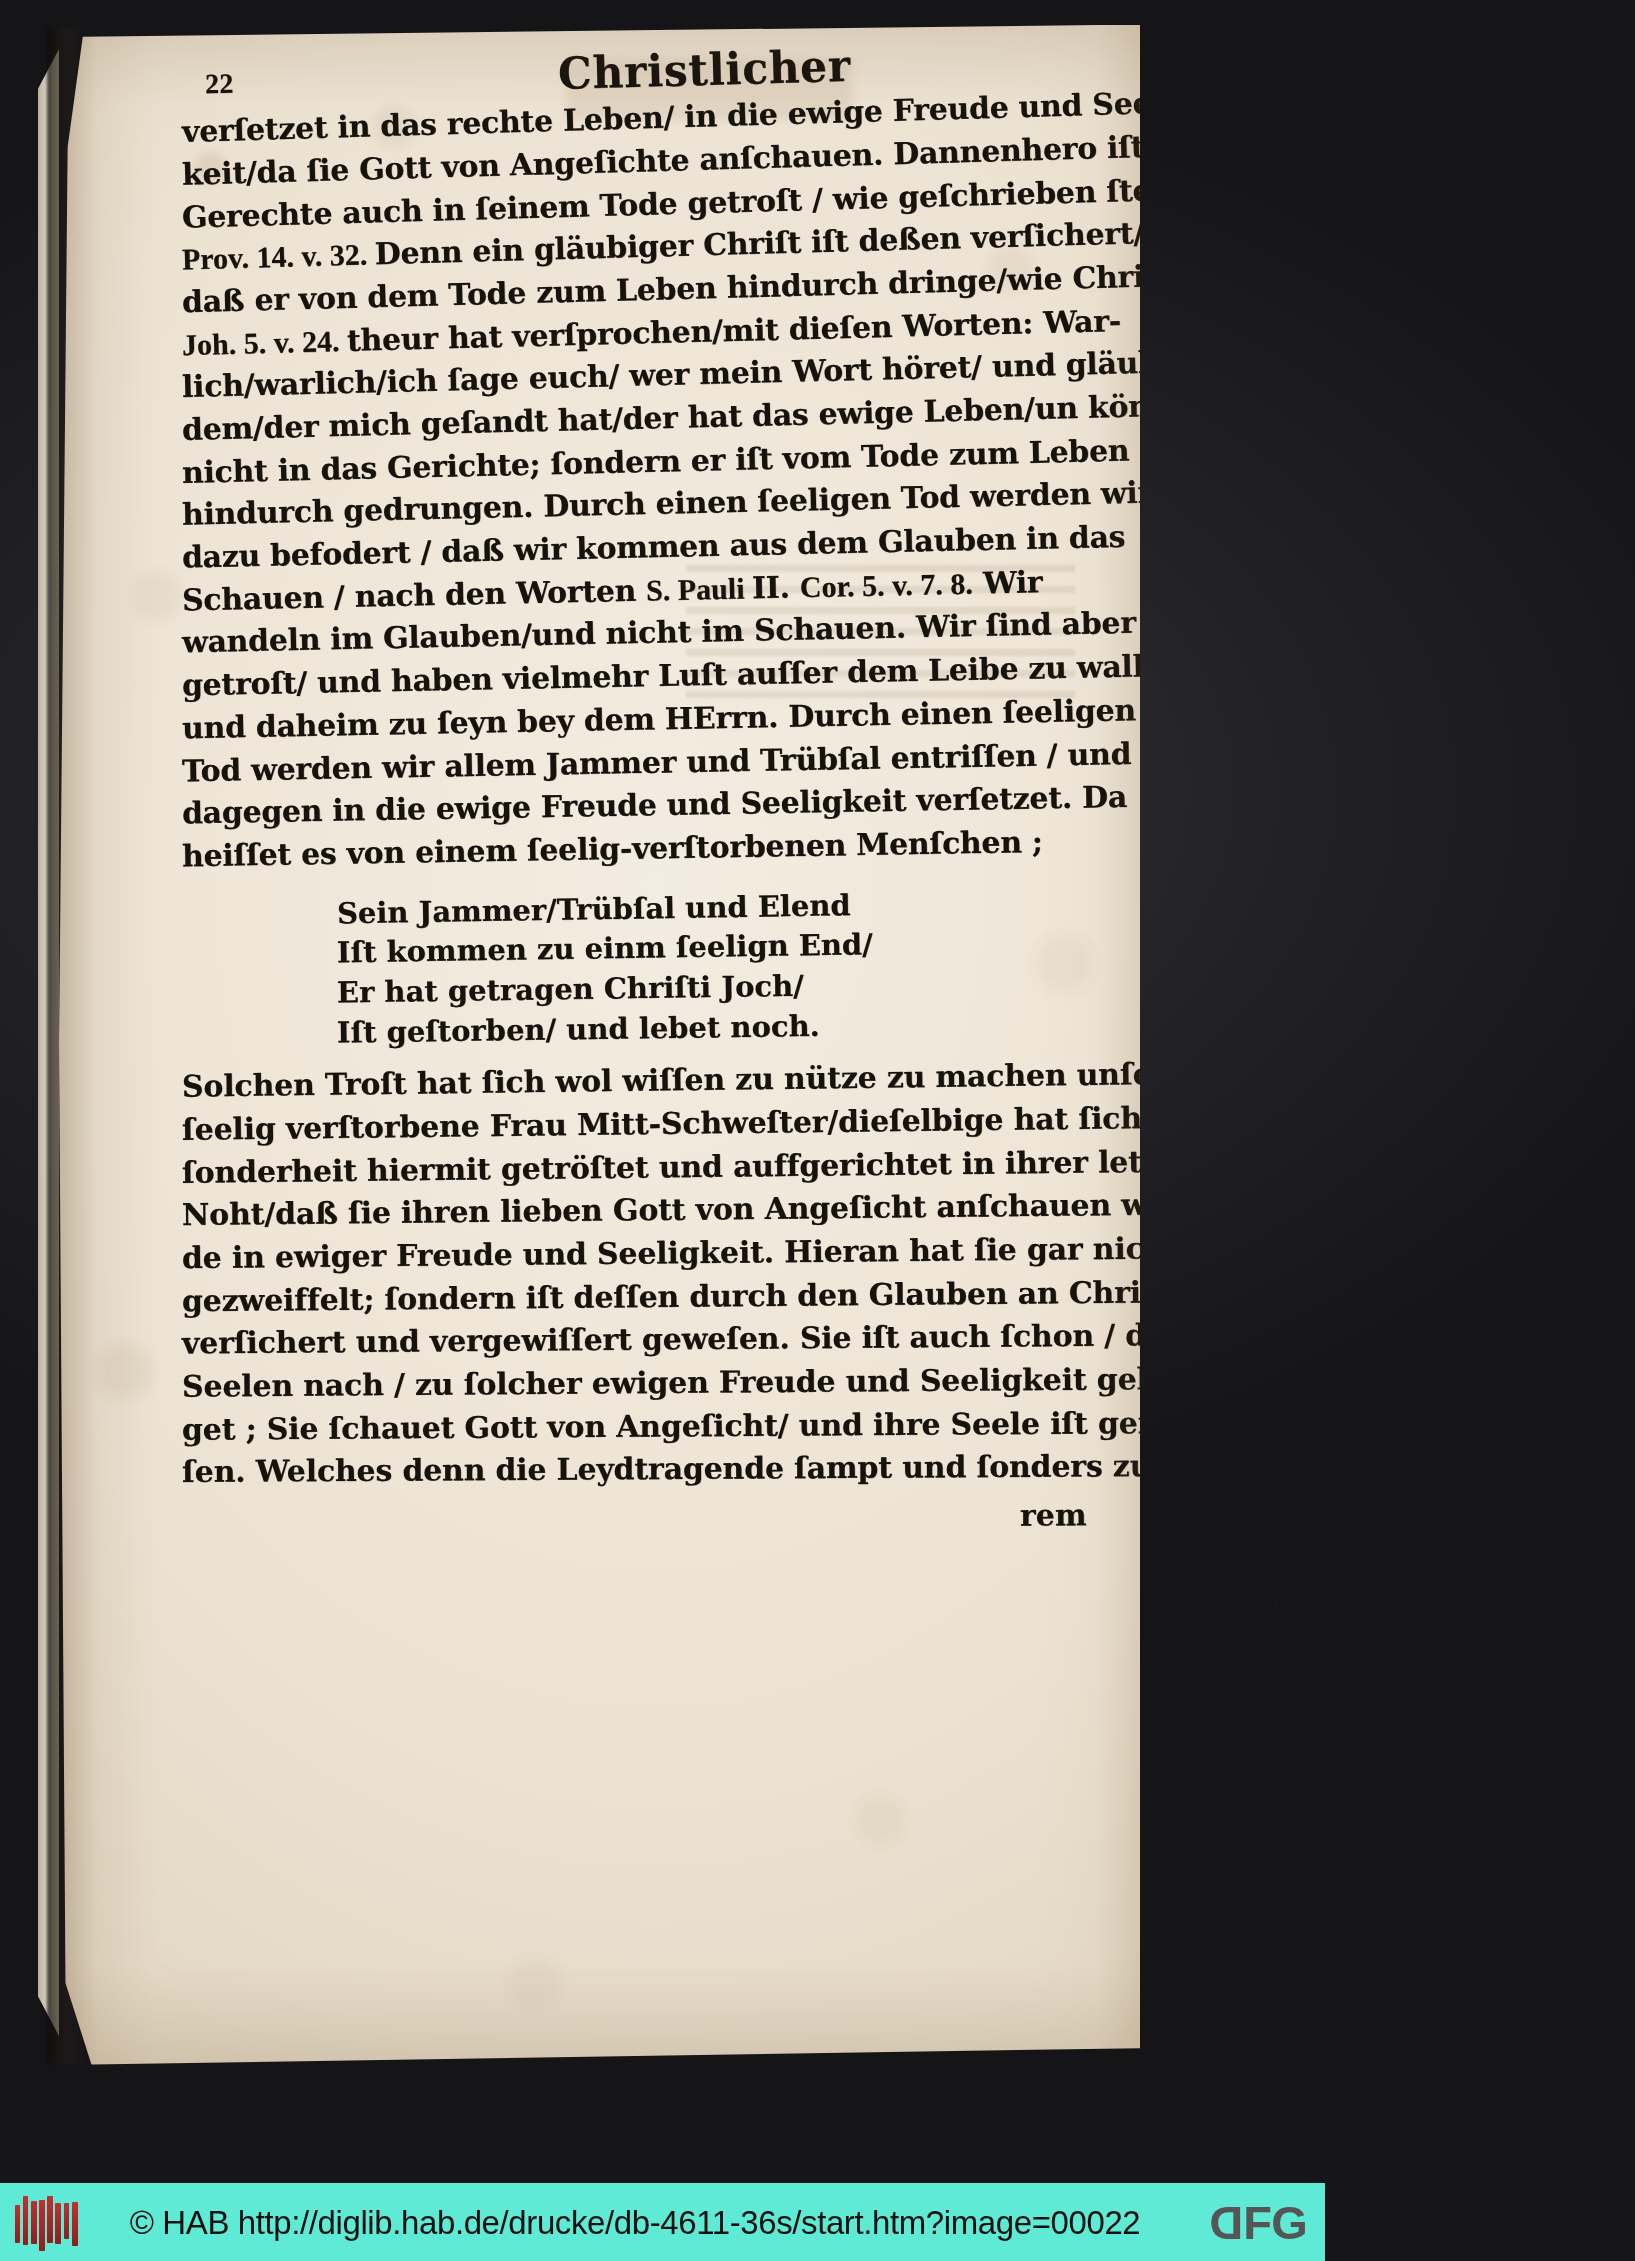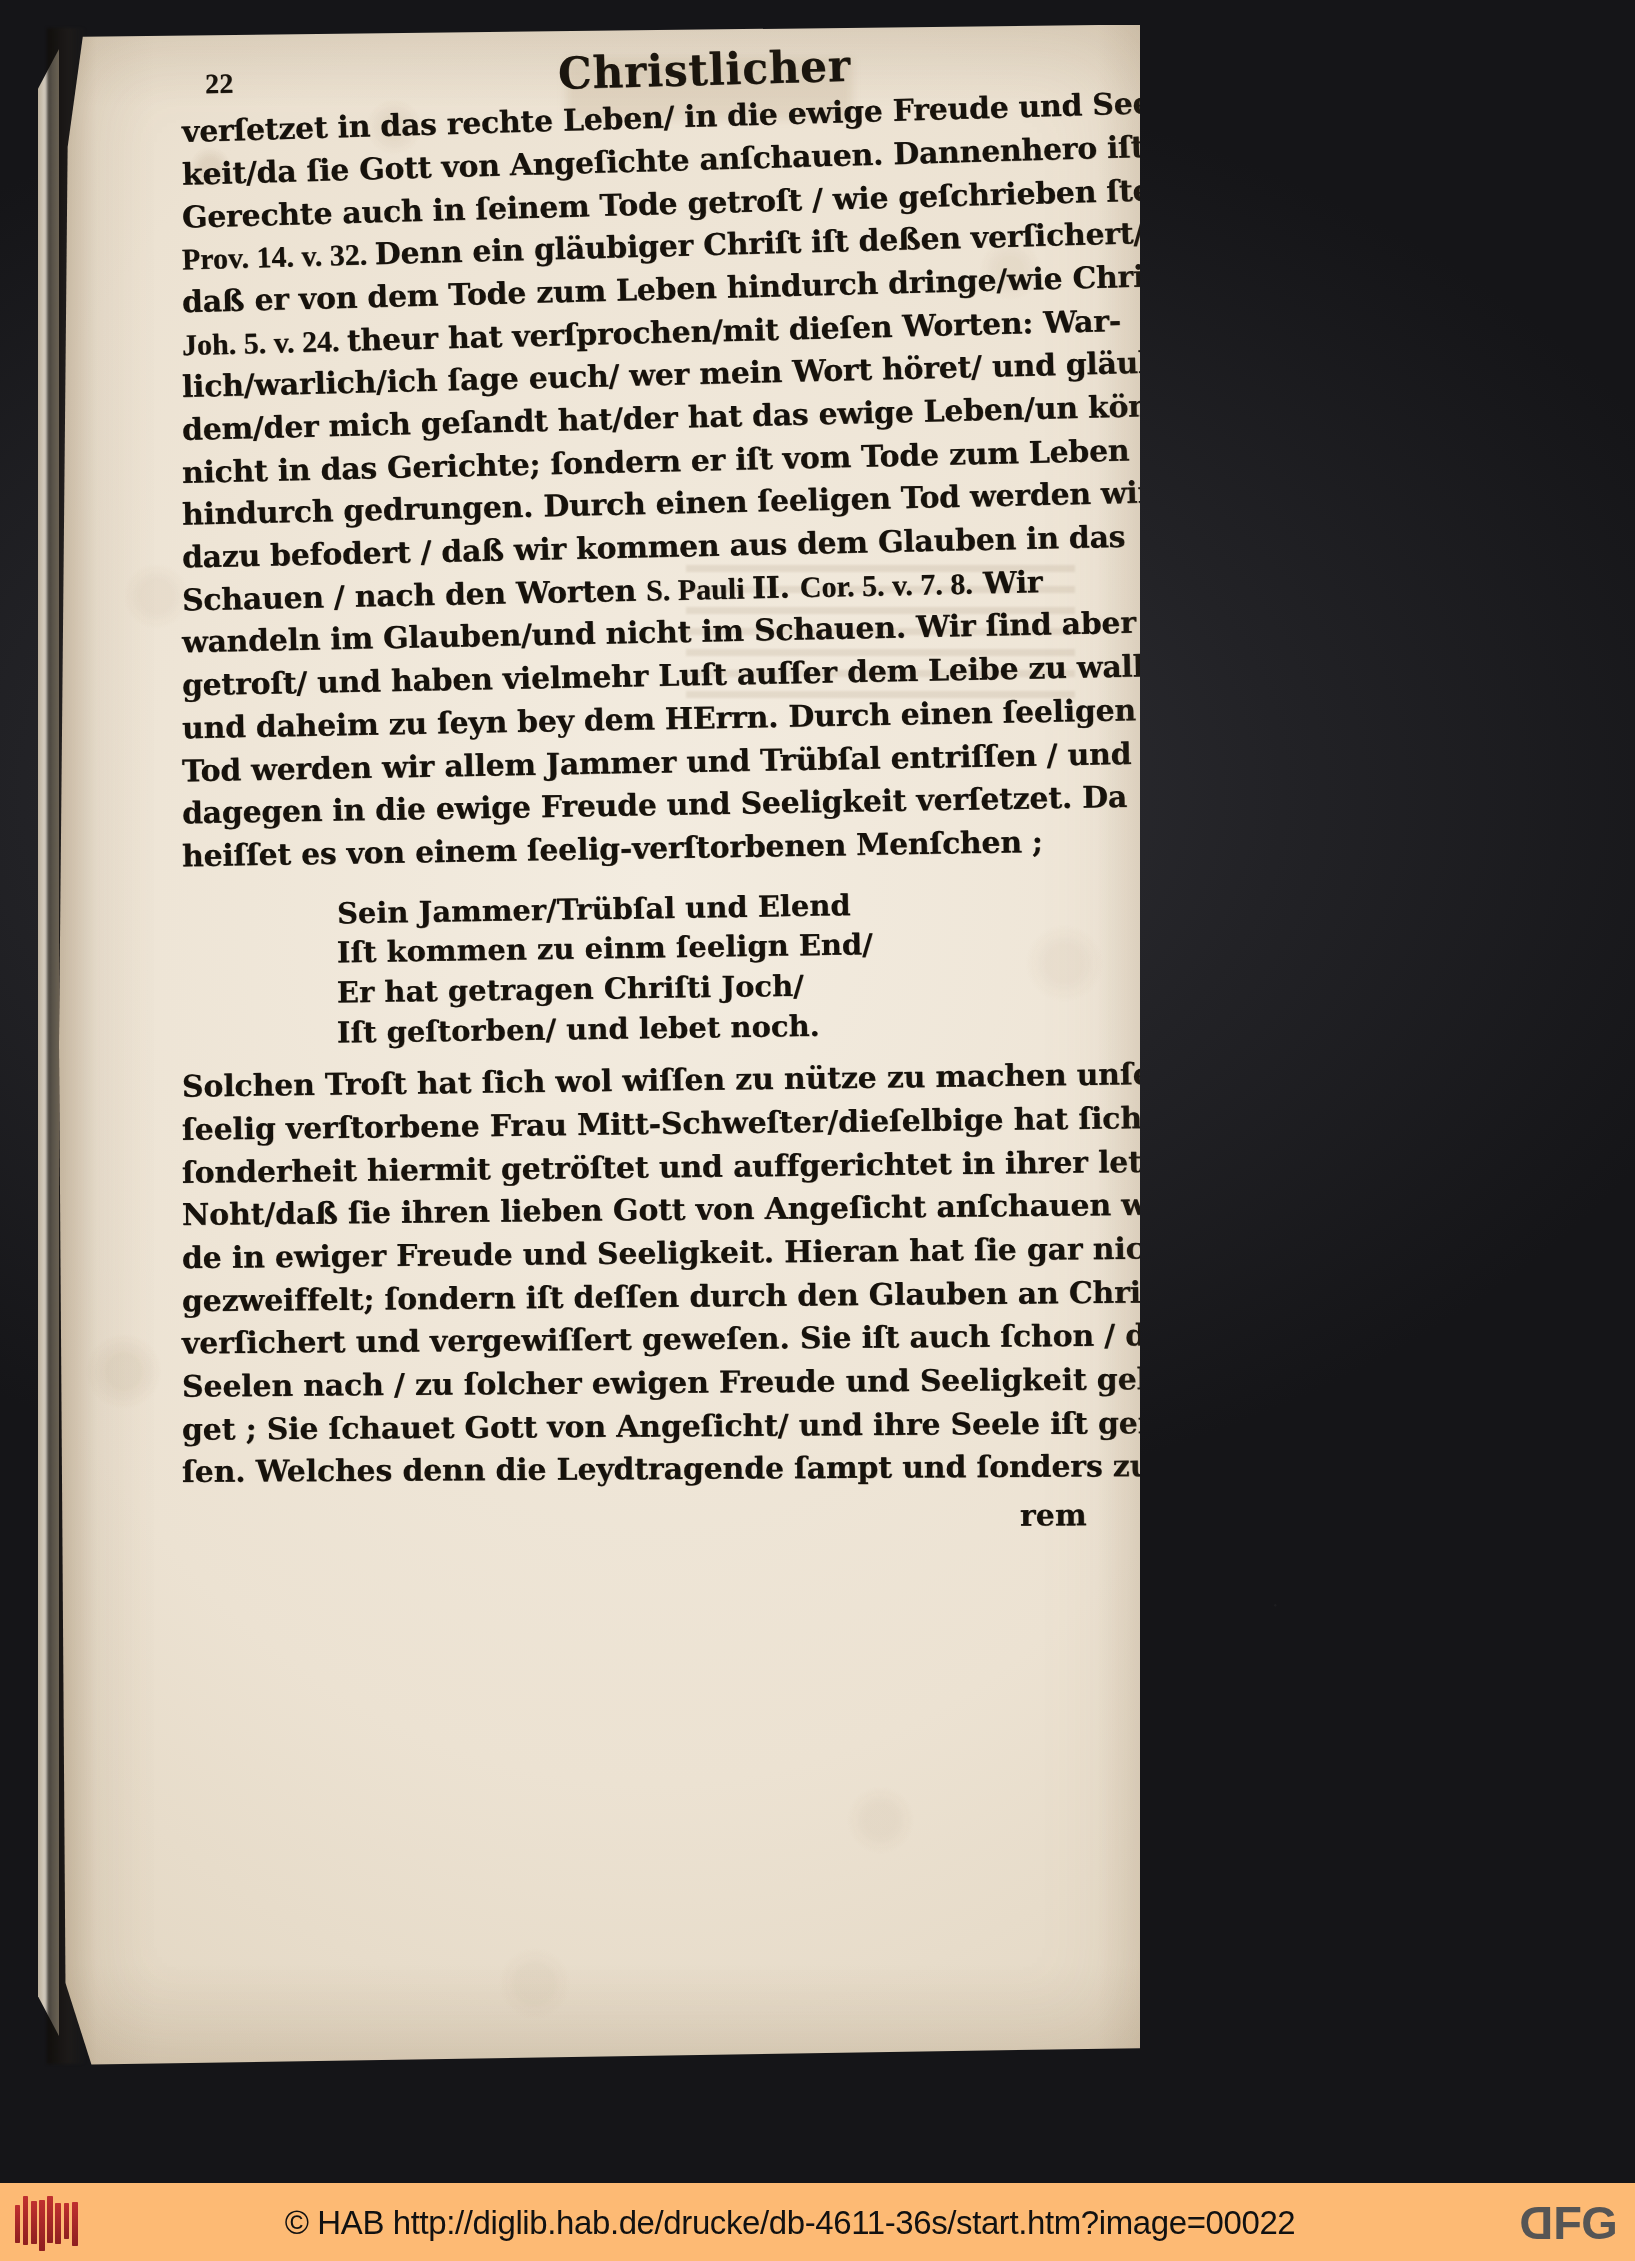--- a/index.html
+++ b/index.html
@@ -197,23 +197,23 @@
     font-family: "DejaVu Serif", serif;
     font-weight: 700;
     font-size: 30px;
     margin-top: 3.3px;
   }
 
   
   .metabar {
     position: absolute;
     left: 0; bottom: 0;
-    width: 1635px;
+    width: 1325px;
     height: 78px;
-    background: #fdba74;
+    background: #5eead4;
     display: flex;
     align-items: center;
   }
   .hab-logo {
     width: 92px; height: 78px;
     display: flex; align-items: center; justify-content: center;
     flex: 0 0 auto;
   }
   .hab-logo .bars {
     display: flex; align-items: center; gap: 2.5px; height: 51px;

